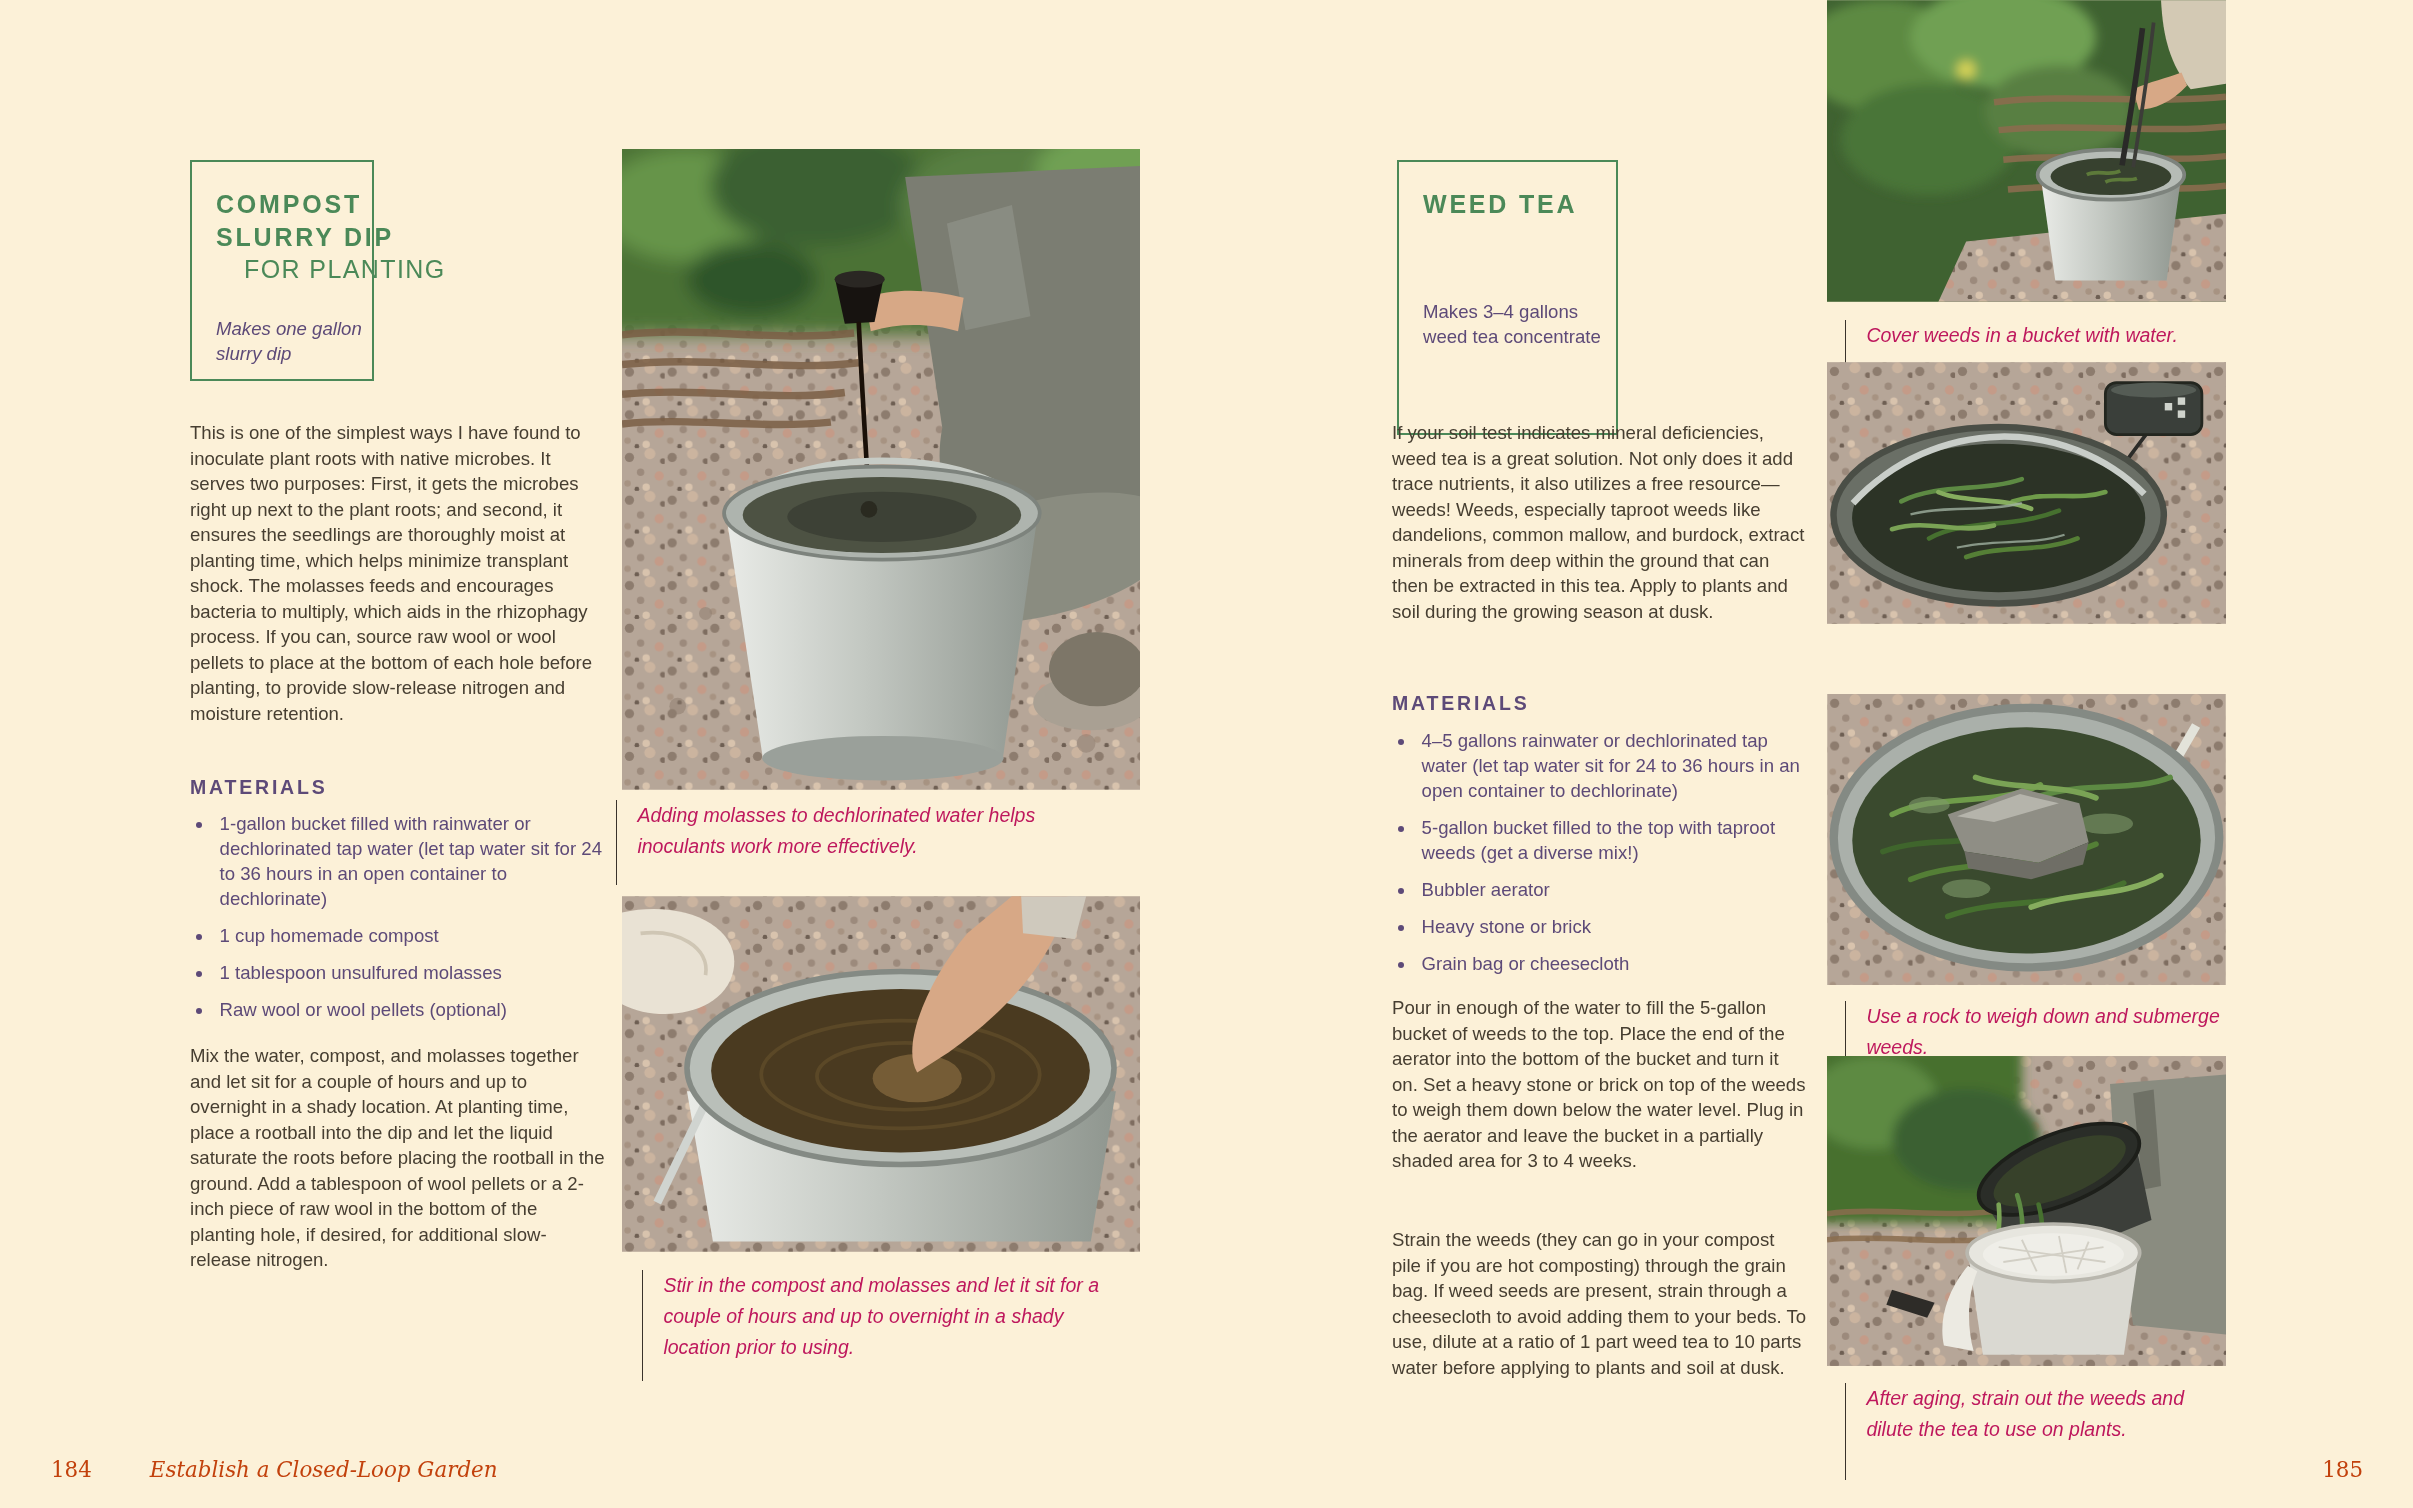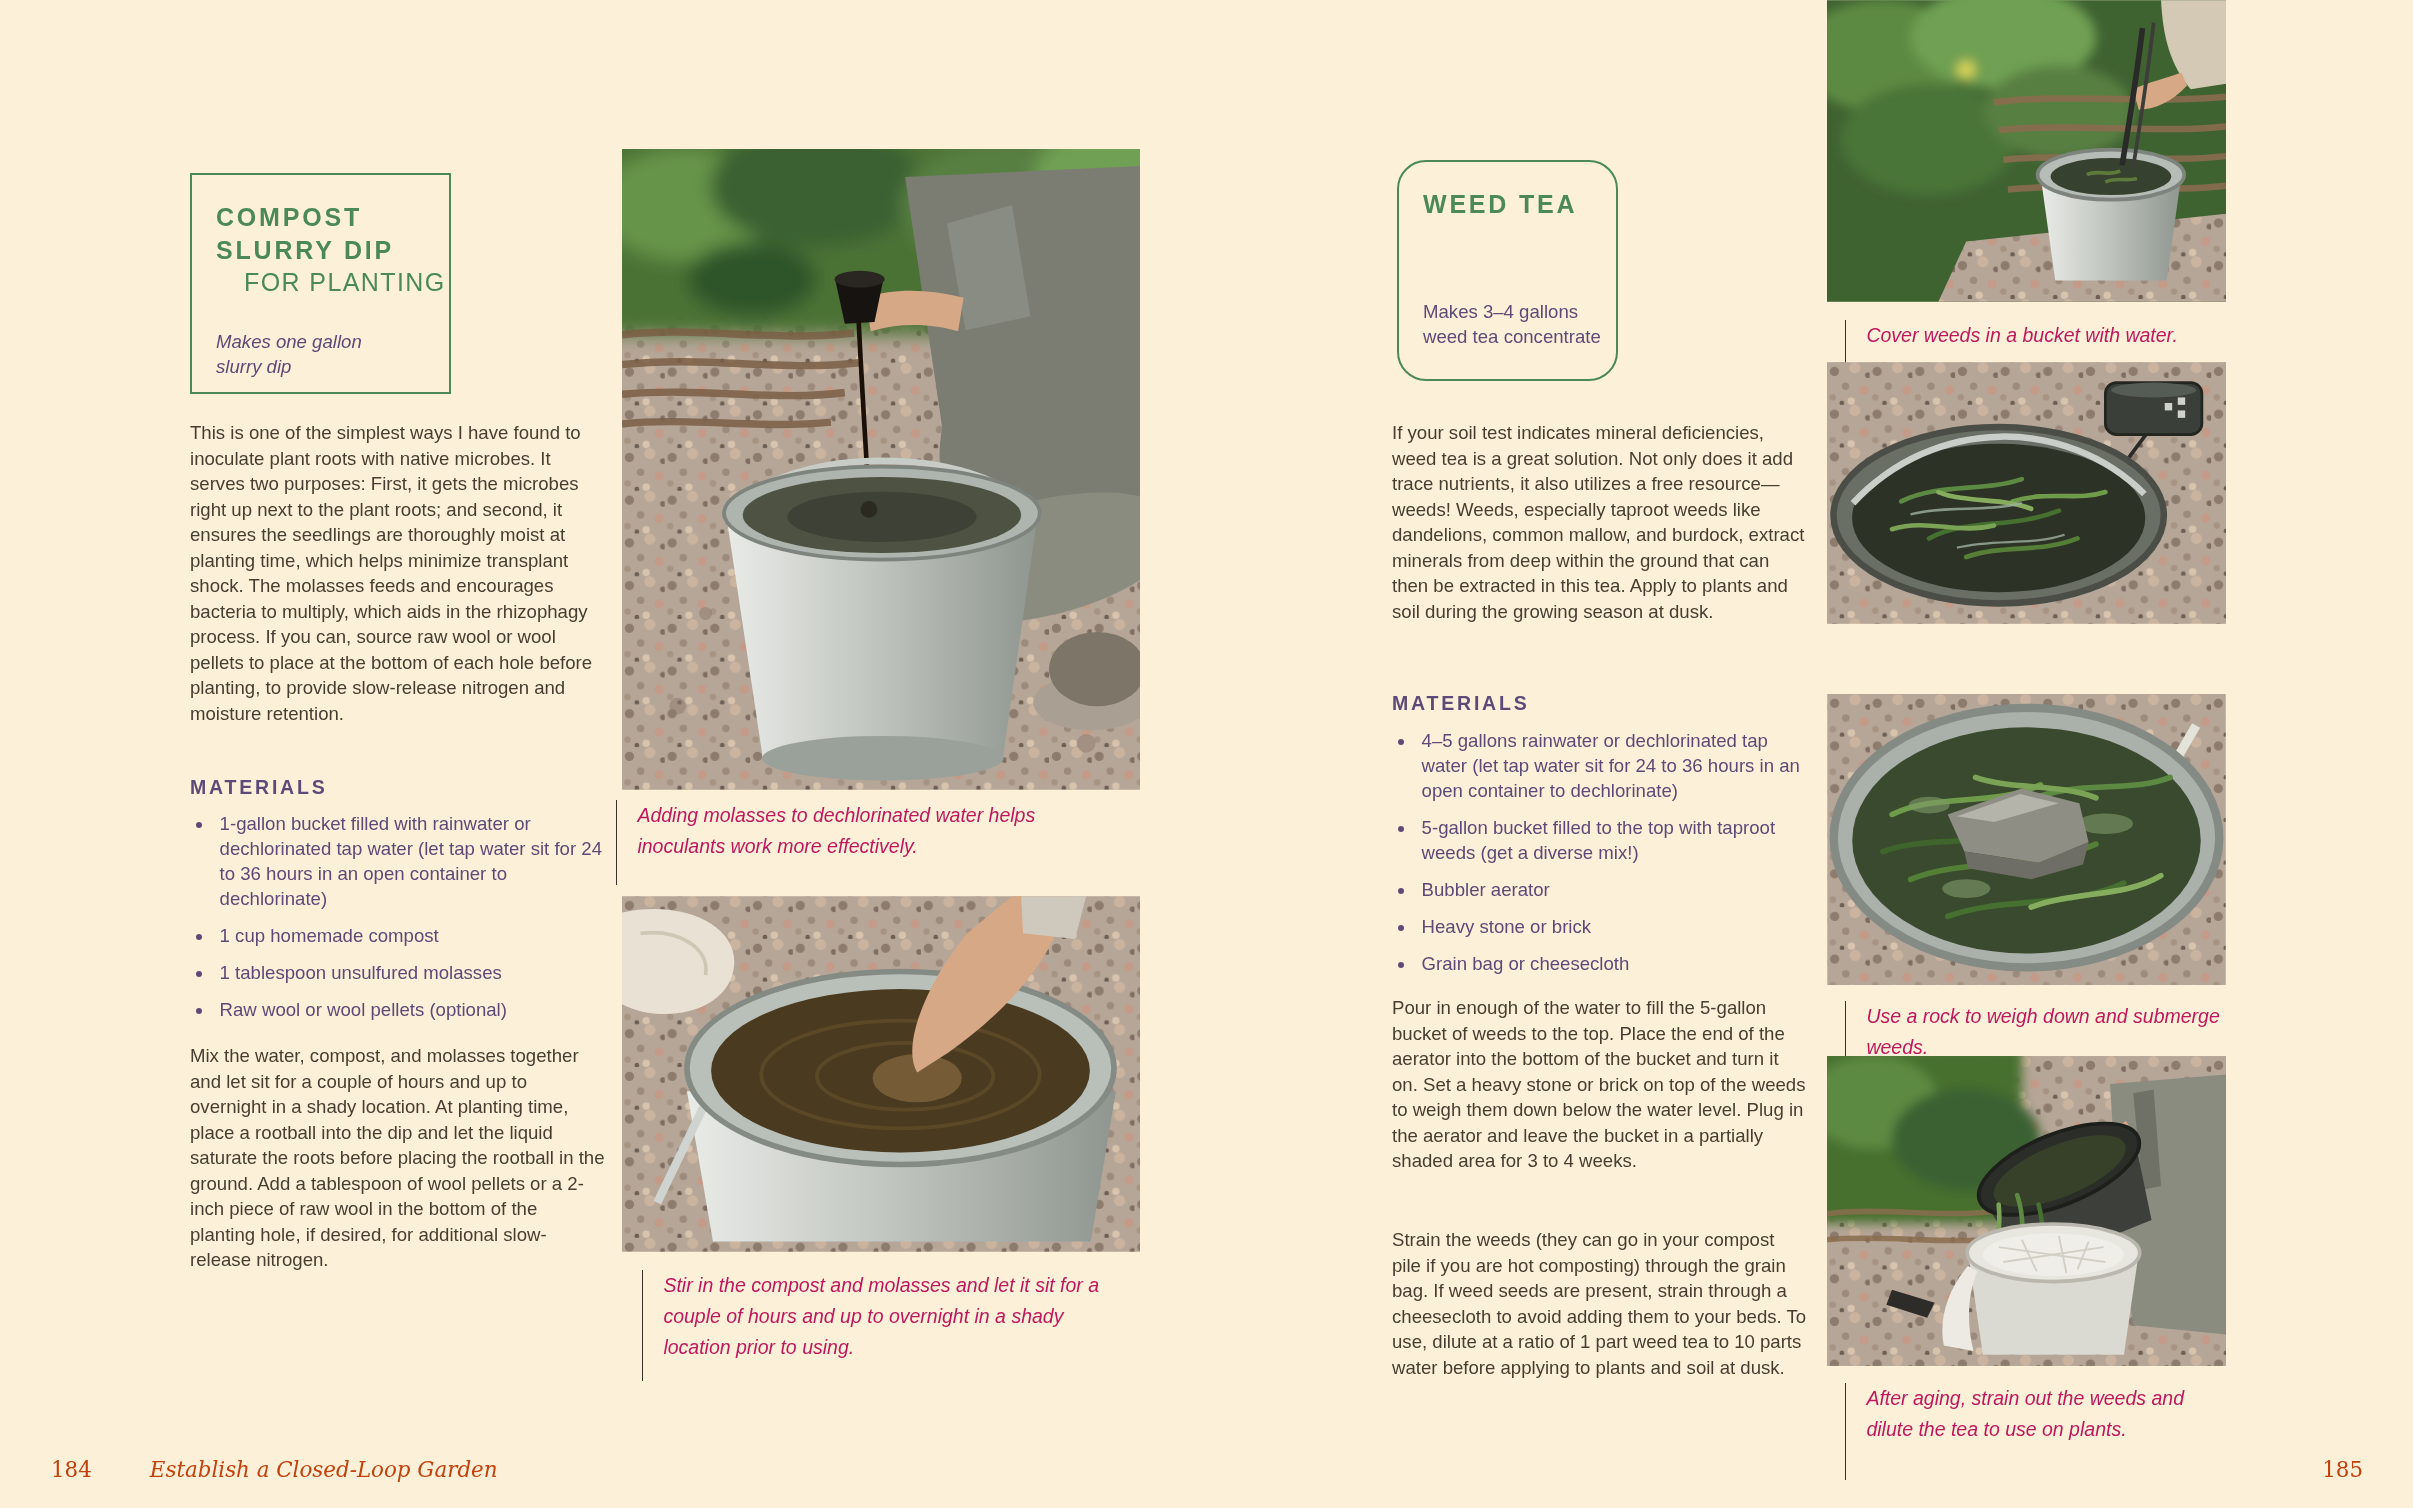--- a/index.html
+++ b/index.html
@@ -75,21 +75,21 @@
       </linearGradient>
       <filter id="blur6">
           <feGaussianBlur stdDeviation="6"></feGaussianBlur>
         </filter>
       <filter id="blur10">
           <feGaussianBlur stdDeviation="10"></feGaussianBlur>
         </filter>
     </defs>
   </svg>
 
-  <div class="abs titlebox" style="left:190px; top:173px; width:261px; height:221px;">
+  <div class="abs titlebox" style="left:190px; top:160px; width:184px; height:221px;">
     <div class="abs" style="left:24px; top:26px;">
       <div class="title-line">COMPOST</div>
       <div class="title-line">SLURRY DIP</div>
       <div class="subtitle-line">FOR PLANTING</div>
     </div>
     <div class="abs yield" style="left:24px; top:154px;font-style:italic;">
       <div>Makes one gallon</div>
       <div>slurry dip</div>
     </div>
   </div>
@@ -165,21 +165,21 @@
       <ellipse cx="305" cy="194" rx="95" ry="36"></ellipse>
     </g>
     <ellipse cx="318" cy="196" rx="48" ry="26" fill="#7a6138" opacity="0.9"></ellipse>
 
     <path d="M420,0 L480,0 C470,60 420,120 352,168 L318,190 C300,160 330,90 372,40 Z" fill="#d7a886"></path>
     <path d="M430,0 L500,0 L488,46 L432,40 Z" fill="#cfc9bd"></path>
   </svg>
 
   <div class="abs caption" style="left:642px; top:1270px; width:492px; min-height:111px;">Stir in the compost and molasses and let it sit for a couple of hours and up to overnight in a shady location prior to using.</div>
 
-  <div class="abs titlebox" style="left:1397px; top:160px; width:221px; height:221px;border-radius:29px;">
+  <div class="abs titlebox" style="left:1397px; top:160px; width:221px; height:275px;">
     <div class="abs title-line" style="left:24px; top:26px;">WEED TEA</div>
     <div class="abs yield" style="left:24px; top:137px;">
       <div>Makes 3–4 gallons</div>
       <div>weed tea concentrate</div>
     </div>
   </div>
 
   <div class="abs body-par" style="left:1392px; top:420px; width:416px;">If your soil test indicates mineral deficiencies, weed tea is a great solution. Not only does it add trace nutrients, it also utilizes a free resource—weeds! Weeds, especially taproot weeds like dandelions, common mallow, and burdock, extract minerals from deep within the ground that can then be extracted in this tea. Apply to plants and soil during the growing season at dusk.</div>
 
   <div class="abs mat-heading" style="left:1392px; top:692px;">MATERIALS</div>

